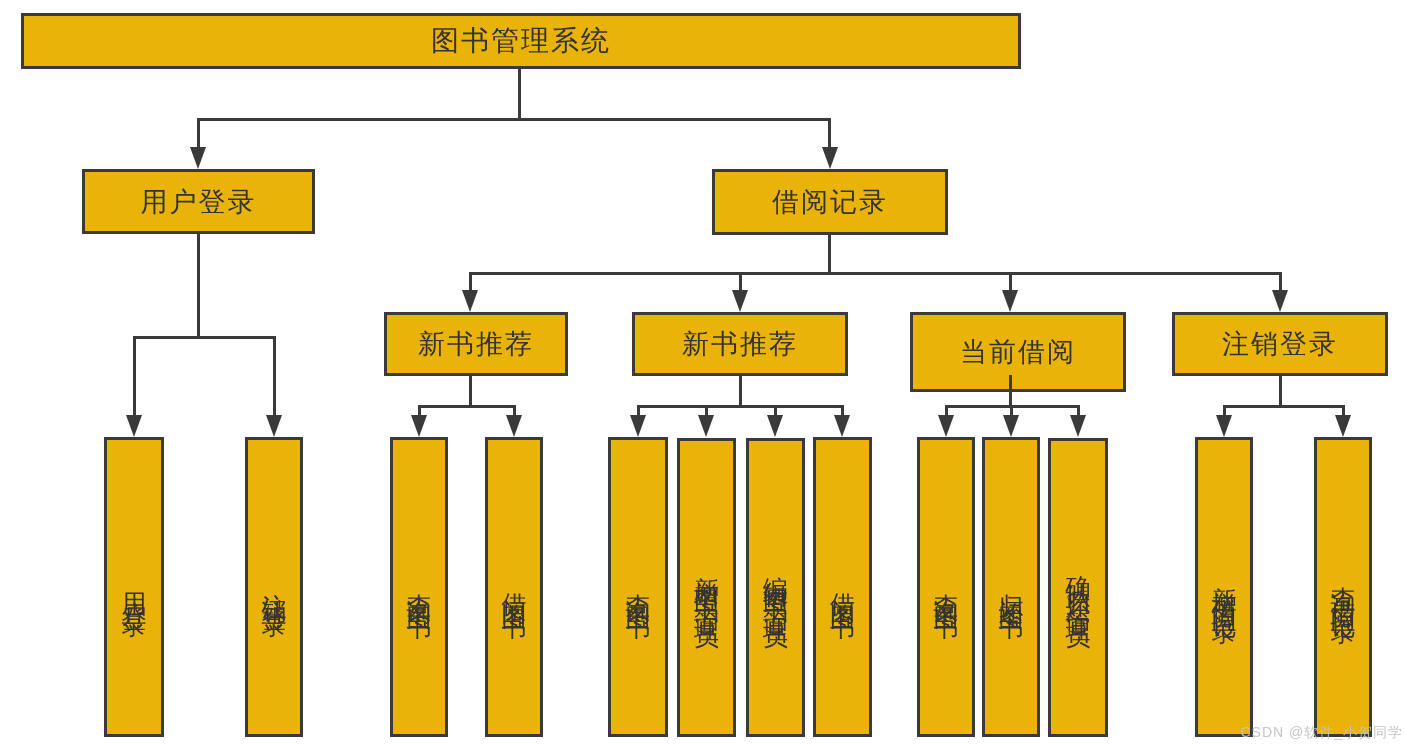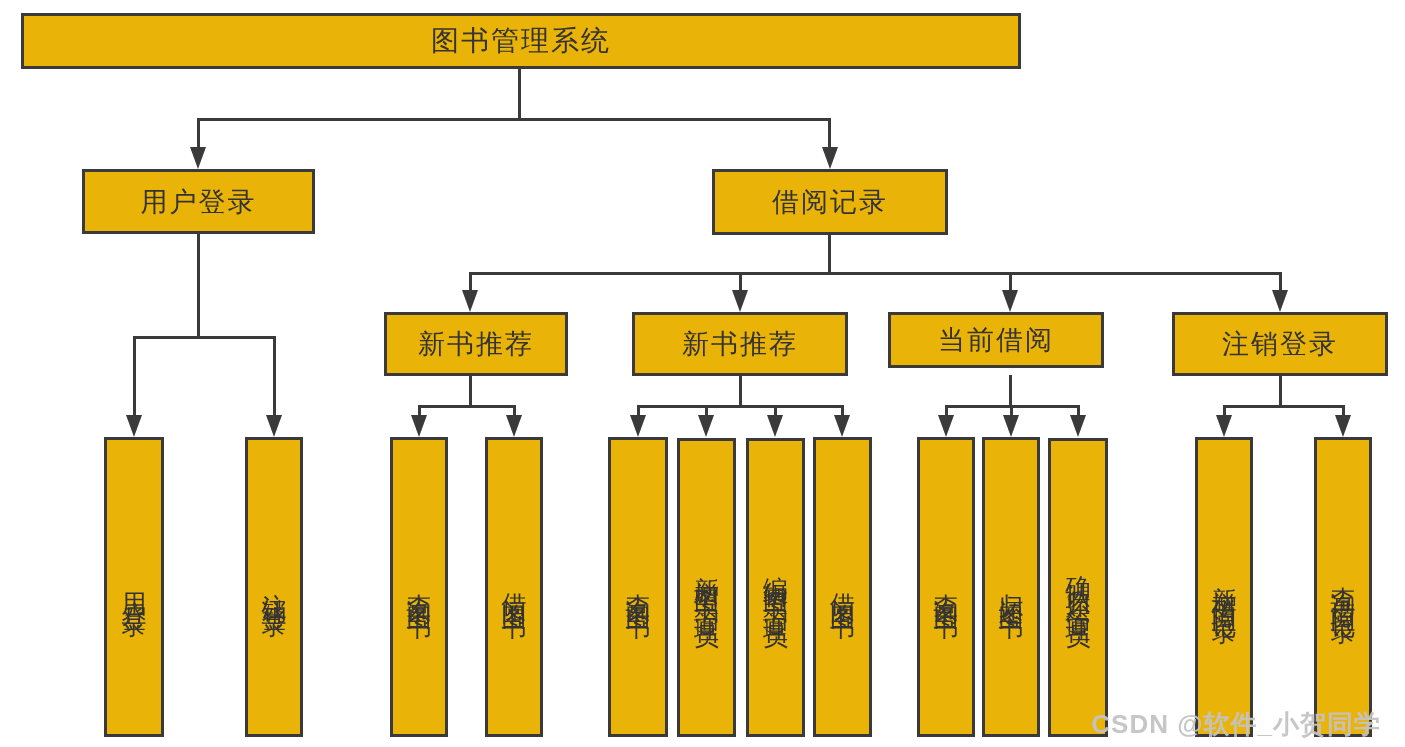--- a/index.html
+++ b/index.html
@@ -17,37 +17,37 @@
     writing-mode:vertical-rl;text-orientation:mixed;
     font-size:25px;letter-spacing:7px;line-height:1;
   }
   .ln{position:absolute;background:#3a3a3a;}
   .ah{
     position:absolute;width:0;height:0;
     border-left:8px solid transparent;border-right:8px solid transparent;
     border-top:22px solid #3a3a3a;
   }
   .watermark{
-    position:absolute;right:24px;bottom:5px;font-size:26px;letter-spacing:1px;
-    color:rgba(195,195,195,0.95);z-index:10;white-space:nowrap;font-weight:bold;
+    position:absolute;right:2px;bottom:5px;font-size:14px;letter-spacing:1px;
+    color:rgba(195,195,195,0.95);z-index:10;white-space:nowrap;
   }
 </style>
 </head>
 <body>
 
 <div class="canvas">
 
   <div class="node h root" style="left:21px;top:13px;width:1000px;height:56px">图书管理系统</div>
 
   <div class="node h" style="left:82px;top:169px;width:233px;height:65px">用户登录</div>
   <div class="node h" style="left:712px;top:169px;width:236px;height:66px">借阅记录</div>
 
   <div class="node h" style="left:384px;top:312px;width:184px;height:64px">新书推荐</div>
   <div class="node h" style="left:632px;top:312px;width:216px;height:64px">新书推荐</div>
-  <div class="node h" style="left:888px;top:312px;width:216px;height:56px">当前借阅</div>
+  <div class="node h" style="left:910px;top:312px;width:216px;height:80px">当前借阅</div>
   <div class="node h" style="left:1172px;top:312px;width:216px;height:64px">注销登录</div>
 
   <div class="node v" style="left:104px;top:437px;width:60px;height:300px">用户登录</div>
   <div class="node v" style="left:245px;top:437px;width:58px;height:300px">注销登录</div>
 
   <div class="node v" style="left:390px;top:437px;width:58px;height:300px">查询图书</div>
   <div class="node v" style="left:485px;top:437px;width:58px;height:300px">借阅图书</div>
 
   <div class="node v" style="left:608px;top:437px;width:60px;height:300px">查询图书</div>
   <div class="node v" style="left:677px;top:438px;width:59px;height:299px">新增图书（管理员）</div>

